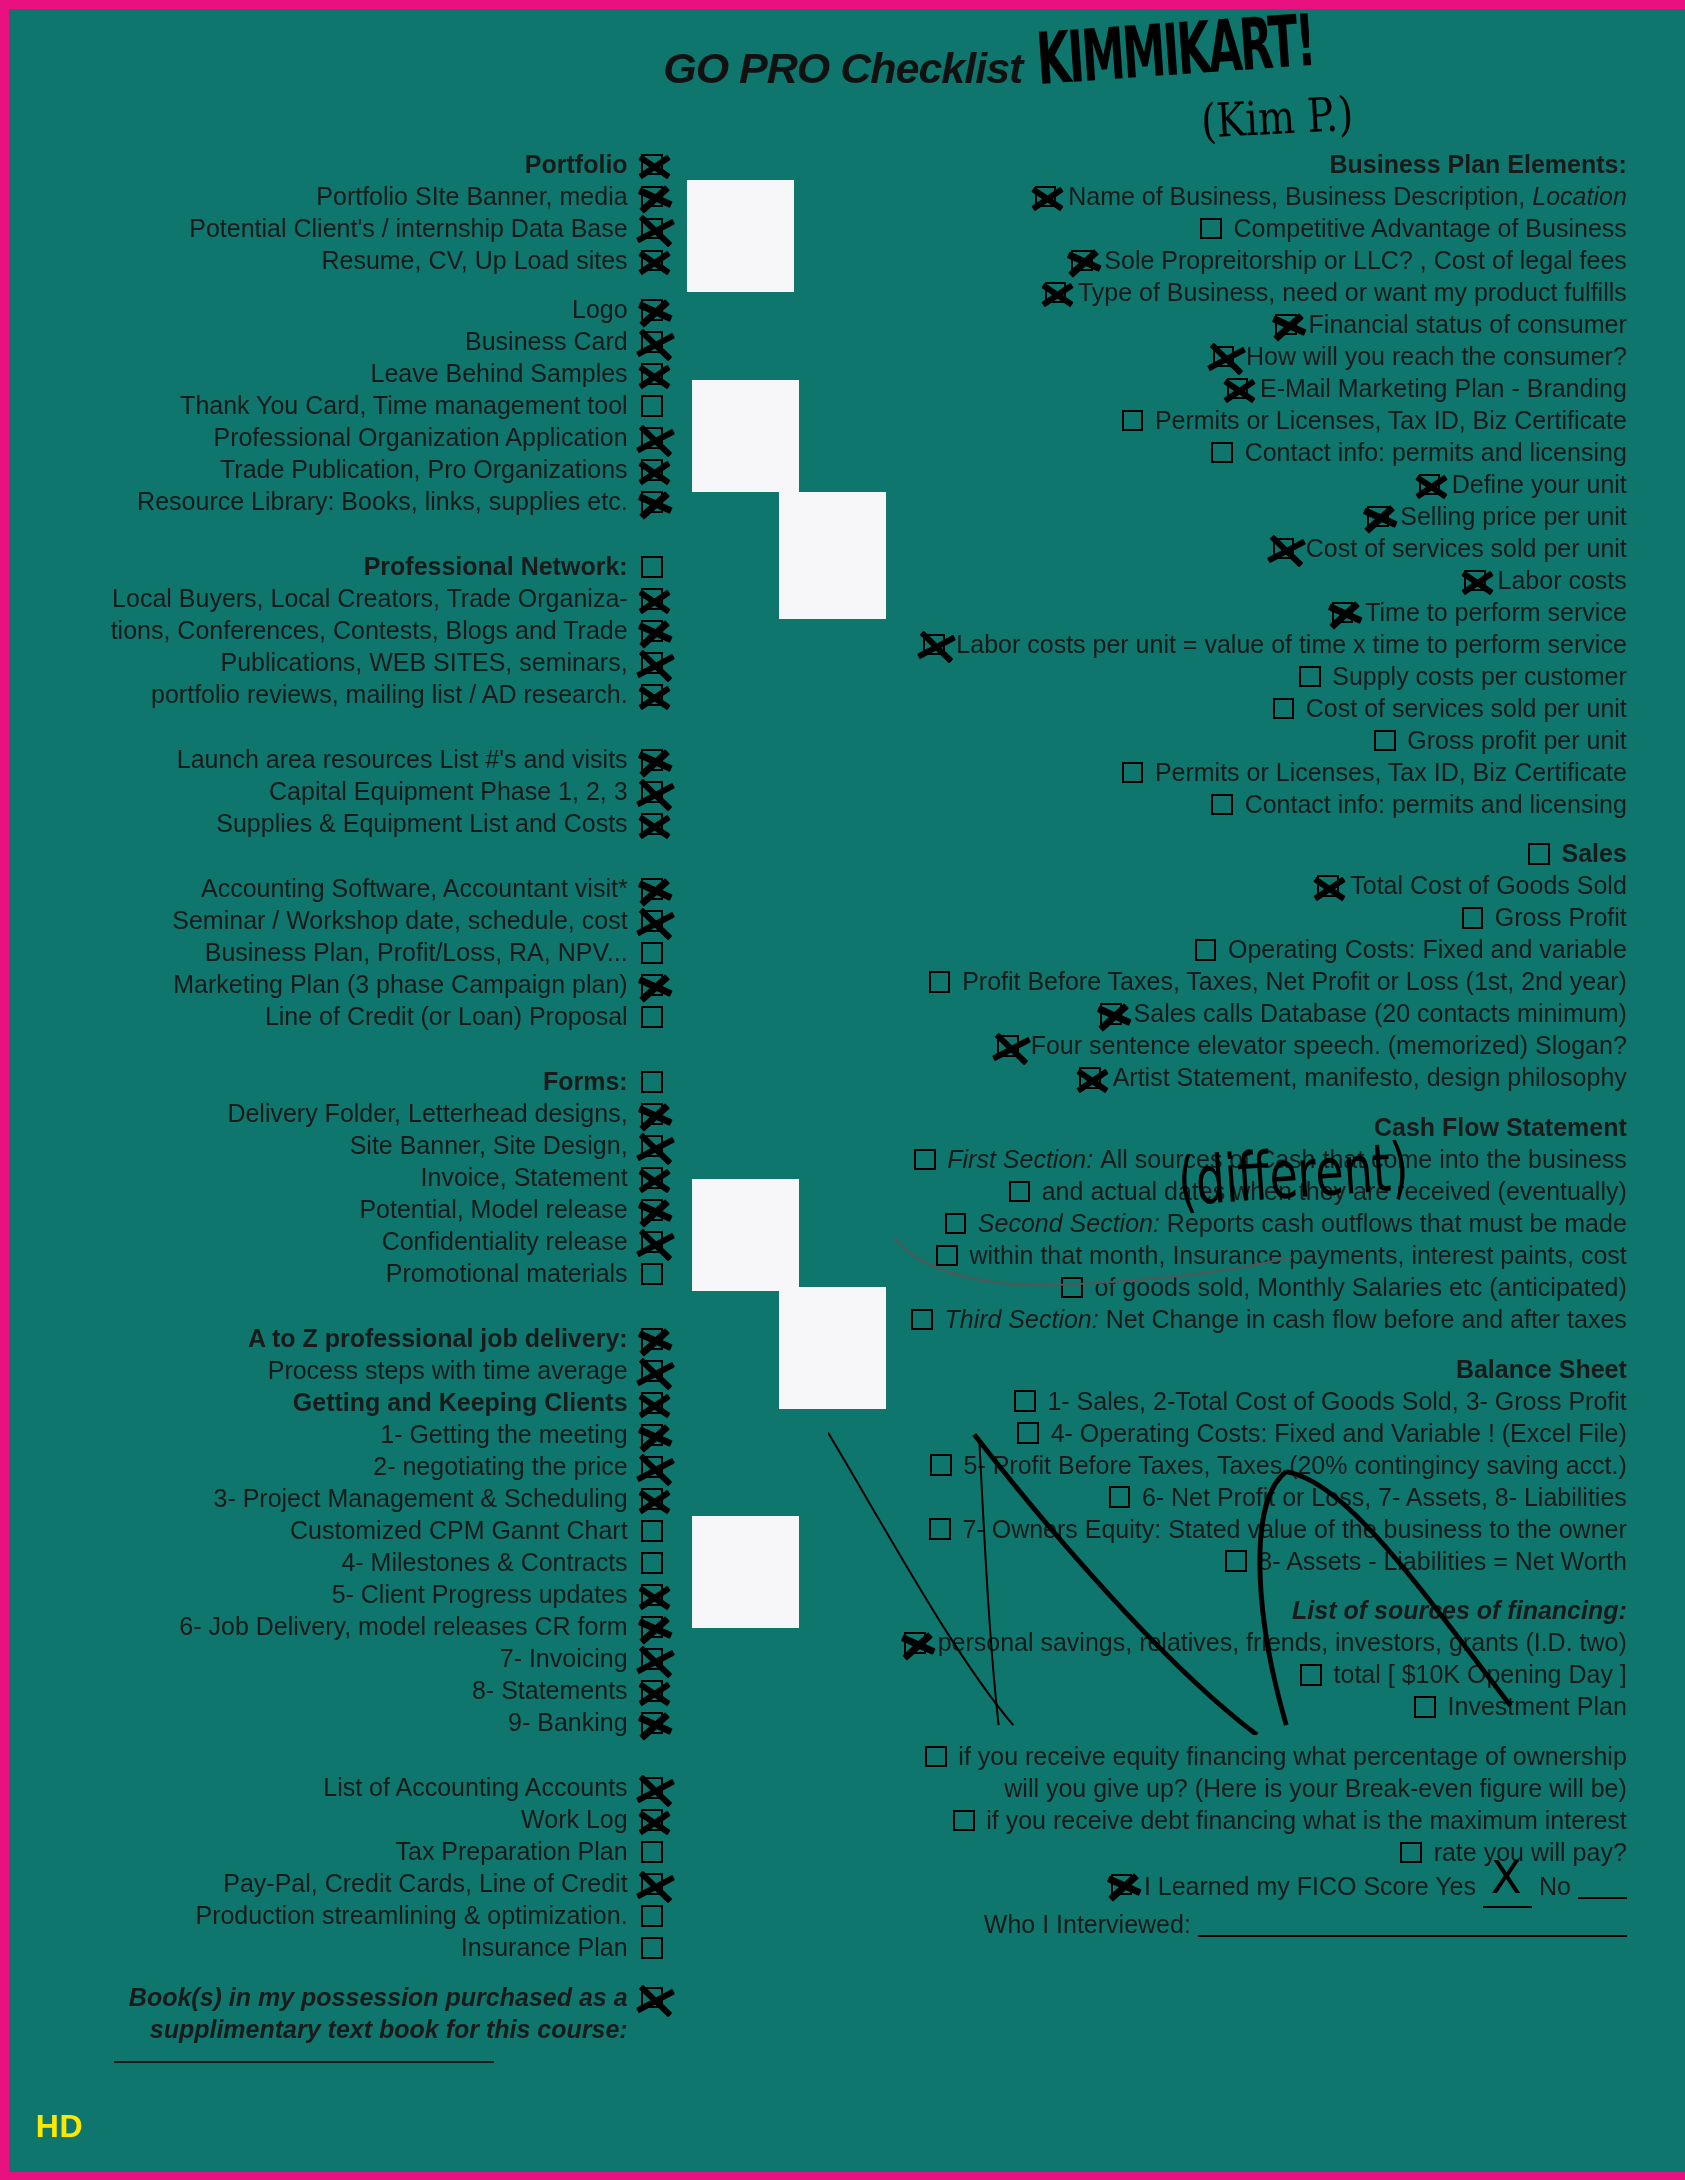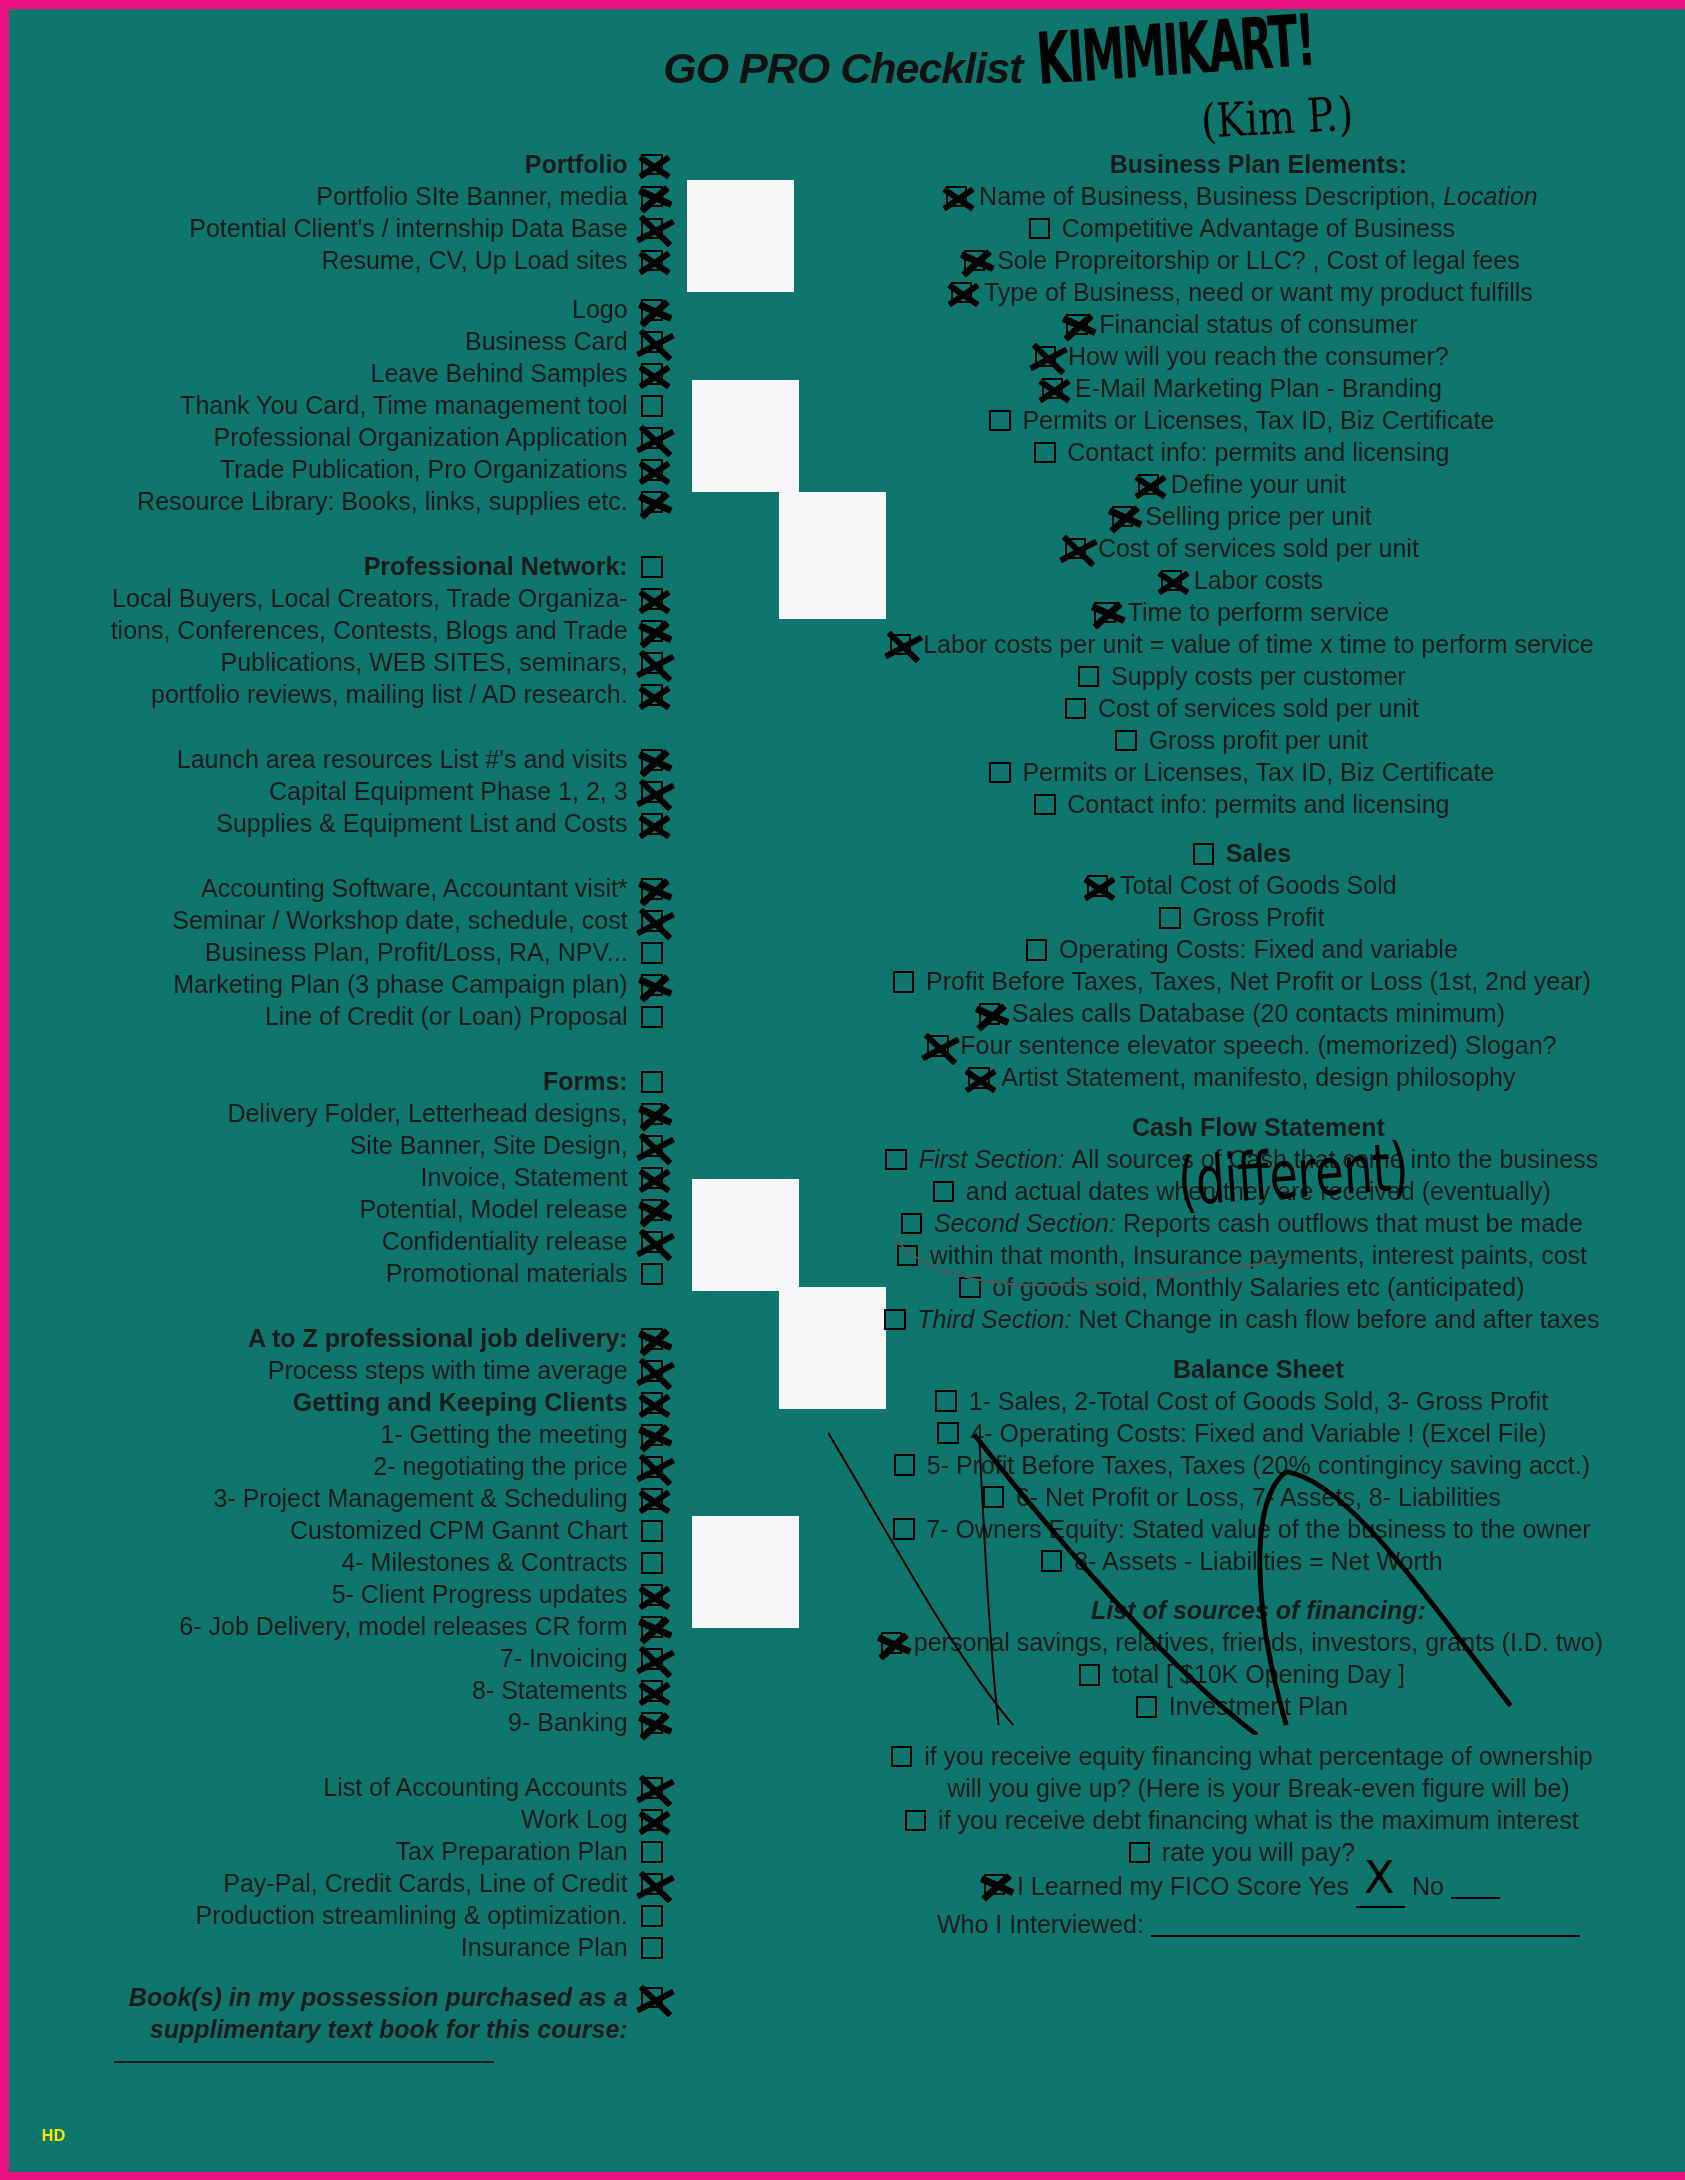--- a/index.html
+++ b/index.html
@@ -12,23 +12,22 @@
   #page{
     position:absolute;
     left:8.8px; top:8.8px;
     width:1668px; height:2163px;
     background:#0f766e;
     overflow:hidden;
     padding-left:41px;
   }
   .hd-mark{
     position:absolute;left:27px;bottom:27px;
-    color:#ffe800;font-size:16px;font-weight:bold;
+    color:#ffe800;font-size:32px;font-weight:bold;
     letter-spacing:0.5px;
-    margin-left:6px;
   }
 
   
   .title-row{position:absolute;left:0;top:35px;width:1668px;text-align:center;}
   .doc-title{
     display:inline-block;
     font-size:43px;font-weight:bold;font-style:italic;
     letter-spacing:-1px;color:#111;
   }
   .hand-name{
@@ -48,21 +47,21 @@
 
   
   .col{position:absolute;top:123px;margin-top:16px;}
   .col-left{left:59px;width:595px;}
   .col-right{left:848px;width:770px;}
 
   
   .row{display:flex;align-items:flex-start;min-height:32px;line-height:32px;}
   .col-left .row{justify-content:flex-end;}
   .col-left .label{text-align:right;}
-  .col-right .row{justify-content:center;}
+  .col-right .row{justify-content:flex-end;}
 
   .label{font-size:25px;color:#1a1a1a;white-space:nowrap;}
   .bold{font-weight:bold;}
   .bold-ital{font-weight:bold;font-style:italic;}
 
   
   .cb{
     position:relative;
     width:21.5px;height:21.5px;
     border:2px solid #000;

